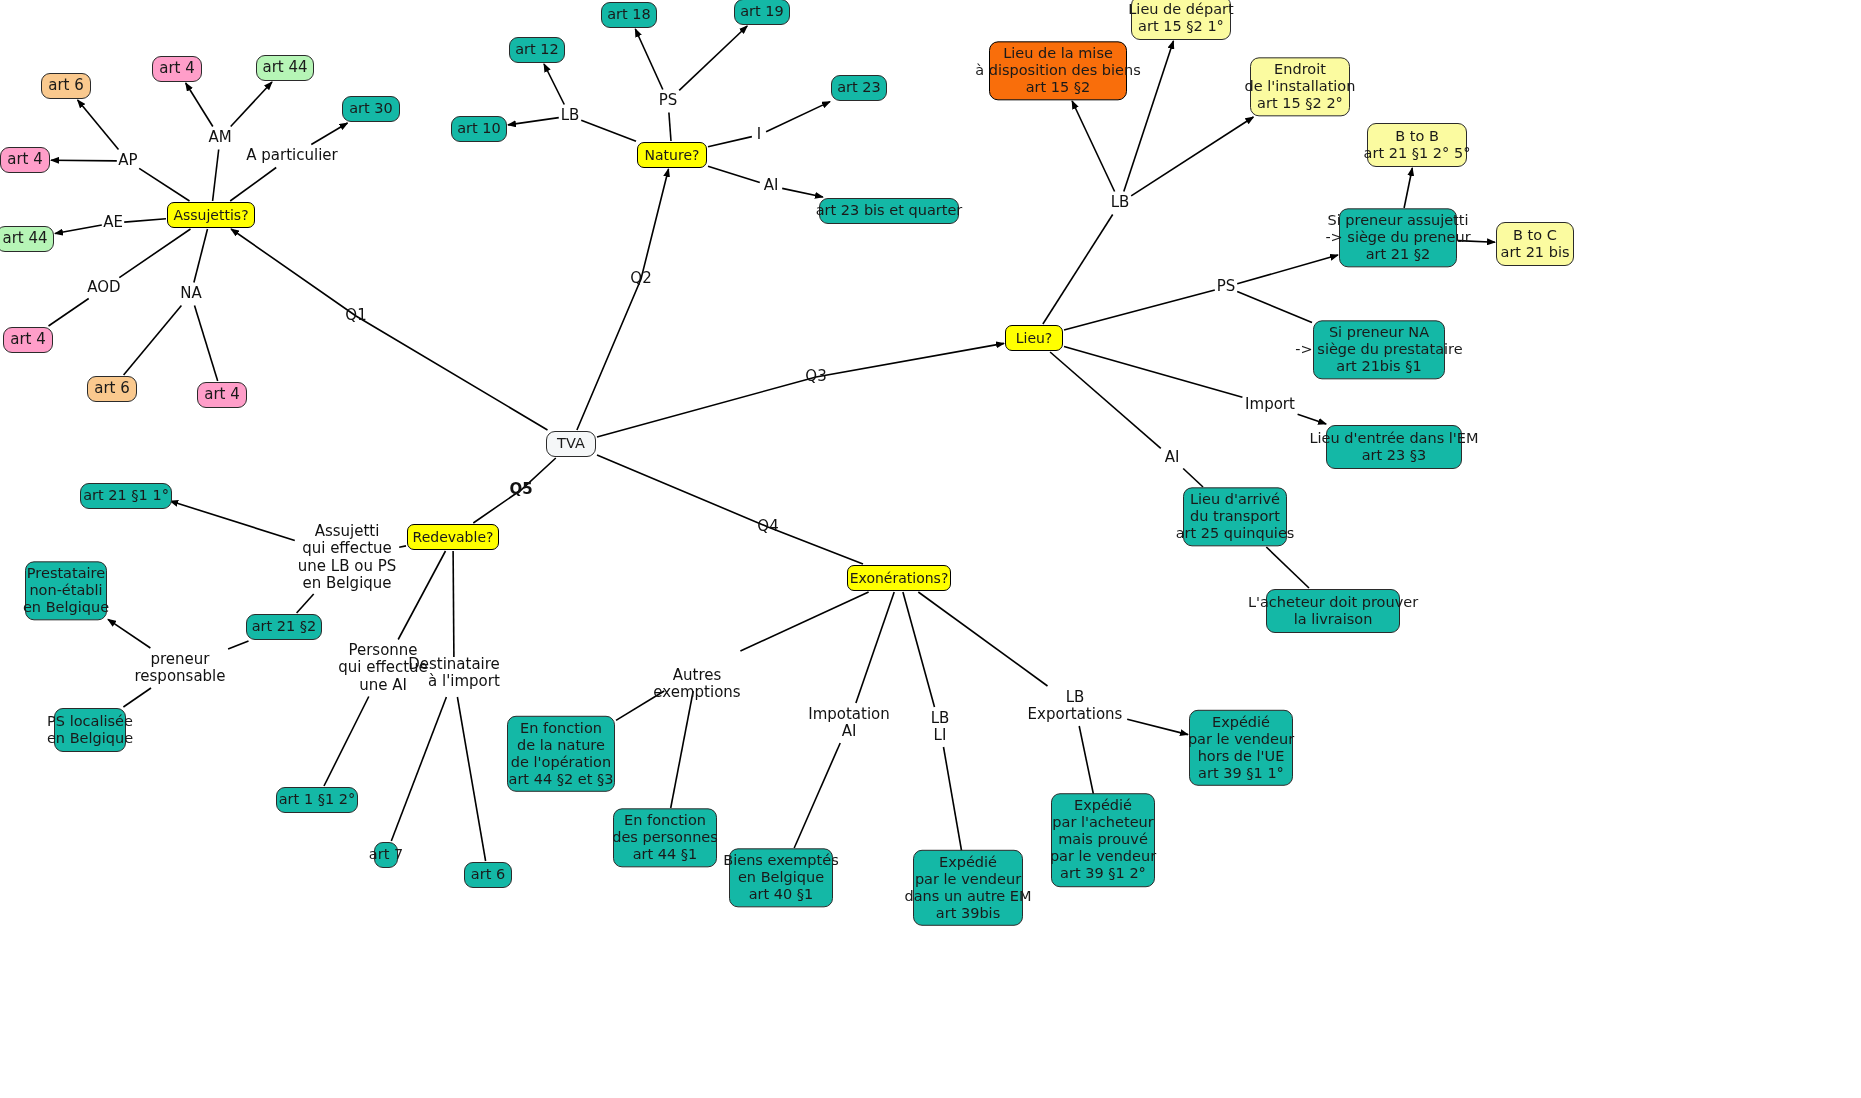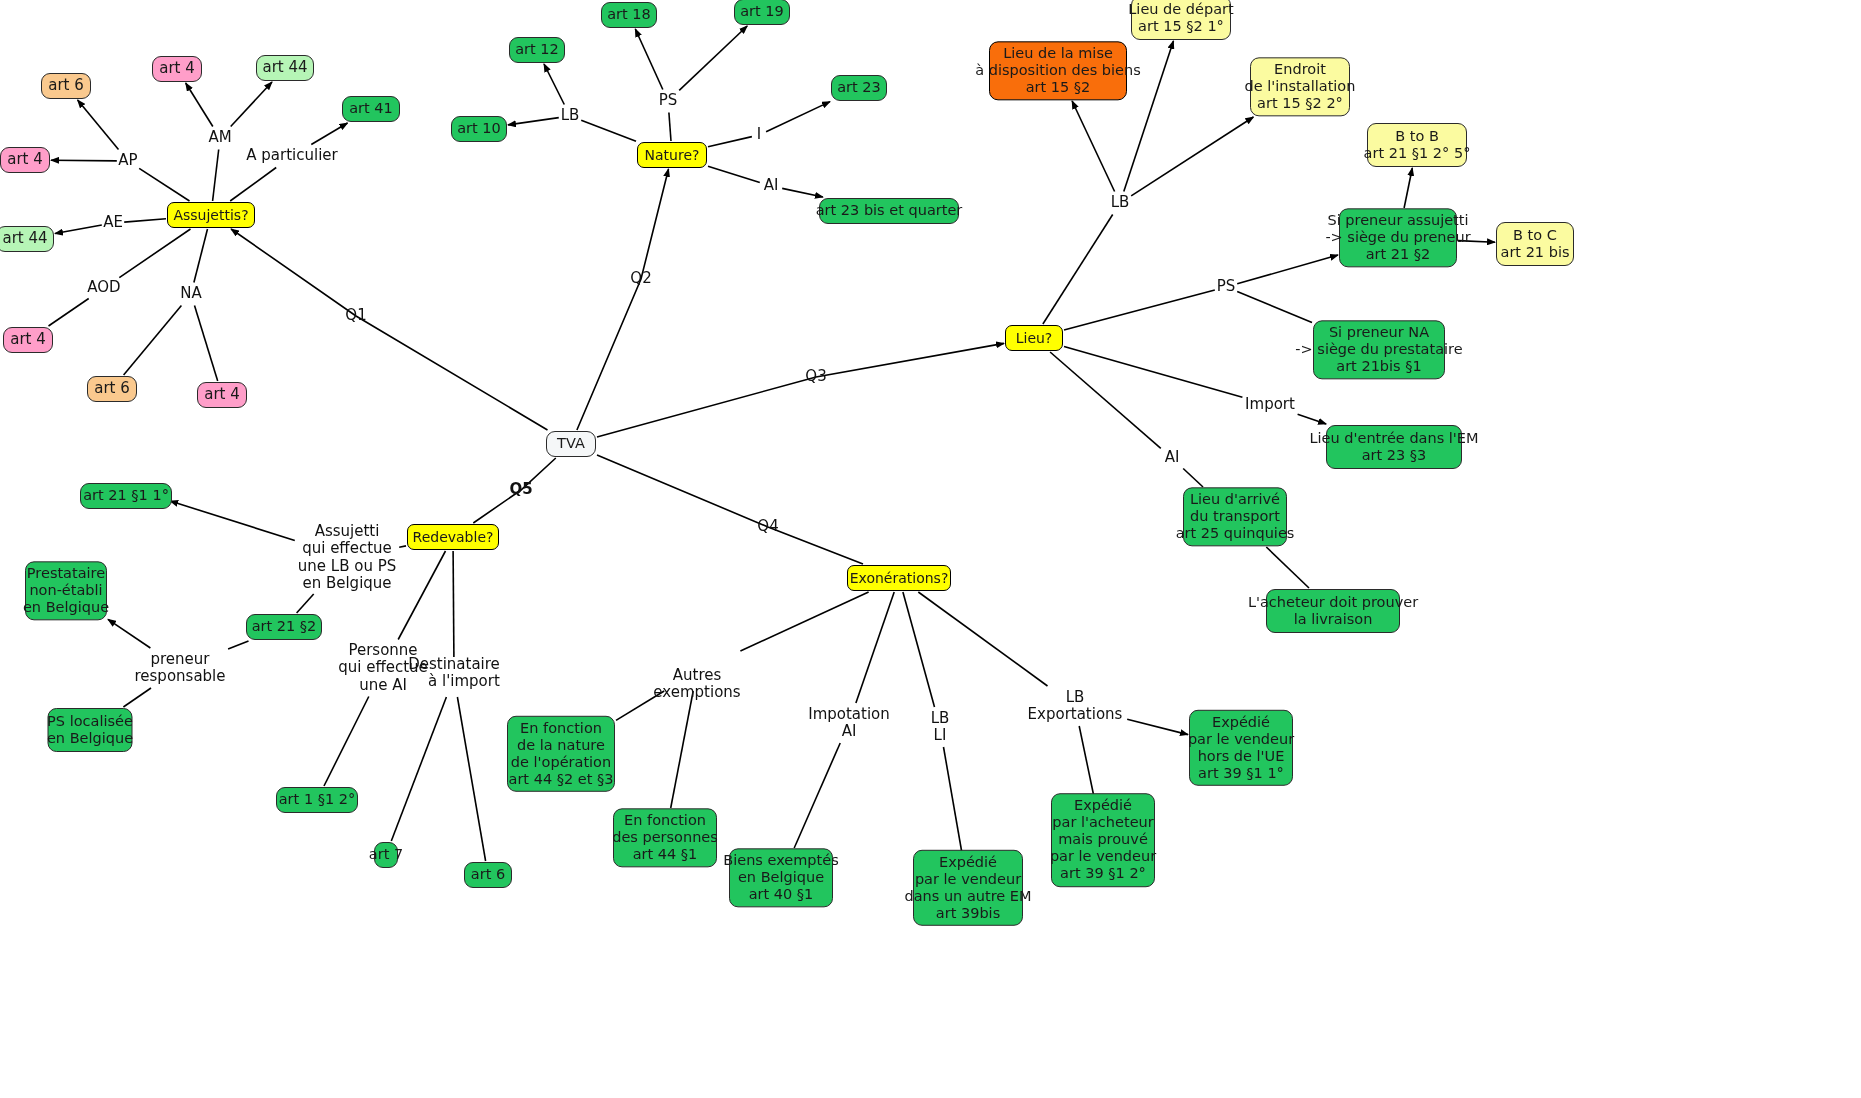--- a/index.html
+++ b/index.html
@@ -13,21 +13,21 @@
     display:flex;align-items:center;justify-content:center;
     text-align:center;
     border:1.3px solid #2b2b2b;
     border-radius:9px;
     line-height:1.18;
     white-space:pre;
     color:#1a1a1a;
     padding:3px 8px;
     transform:translate(-50%,-50%);
   }
-  .n-plain{background:#22c55e;font-size:14.5px;}
+  .n-plain{background:#14b8a6;font-size:14.5px;}
   .n-yellowq{background:#ffff00;font-size:14px;border:1.8px solid #000;border-radius:7px;}
   .n-yellowpale{background:#fbfba0;font-size:14.5px;}
   .n-pink{background:#ff9ec9;font-size:15px;}
   .n-green{background:#b6f5b6;font-size:15px;}
   .n-orangepale{background:#fac98e;font-size:15px;}
   .n-orange{background:#f96e0b;font-size:14.5px;border:1.5px solid #000;}
   .n-root{background:#f5f7f8;font-size:14.5px;}
   .elabel{
     position:absolute;
     transform:translate(-50%,-50%);
@@ -116,21 +116,21 @@
         <polyline points="1079.2,726.0 1093.8,796.0" class="edge"></polyline>
         <polyline points="1127.2,719.2 1188.0,734.6" class="edge" marker-end="url(#arrowhead)"></polyline>
       </g>
   </svg>
   <div id="node-layer">
       <div class="node n-root" style="left: 571px; top: 444px; width: 50px; min-height: 26px;">TVA</div>
       <div class="node n-yellowq" style="left: 211px; top: 215px; width: 88px; min-height: 26px;">Assujettis?</div>
       <div class="node n-orangepale" style="left: 66px; top: 86px; width: 50px; min-height: 26px;">art 6</div>
       <div class="node n-pink" style="left: 177px; top: 69px; width: 50px; min-height: 26px;">art 4</div>
       <div class="node n-green" style="left: 285px; top: 68px; width: 58px; min-height: 26px;">art 44</div>
-      <div class="node n-plain" style="left: 371px; top: 109px; width: 58px; min-height: 26px;">art 41</div>
+      <div class="node n-plain" style="left: 371px; top: 109px; width: 58px; min-height: 26px;">art 30</div>
       <div class="node n-pink" style="left: 25px; top: 160px; width: 50px; min-height: 26px;">art 4</div>
       <div class="node n-green" style="left: 25px; top: 239px; width: 58px; min-height: 26px;">art 44</div>
       <div class="node n-pink" style="left: 28px; top: 340px; width: 50px; min-height: 26px;">art 4</div>
       <div class="node n-orangepale" style="left: 112px; top: 389px; width: 50px; min-height: 26px;">art 6</div>
       <div class="node n-pink" style="left: 222px; top: 395px; width: 50px; min-height: 26px;">art 4</div>
       <div class="node n-yellowq" style="left: 672px; top: 155px; width: 70px; min-height: 26px;">Nature?</div>
       <div class="node n-plain" style="left: 537px; top: 50px; width: 56px; min-height: 26px;">art 12</div>
       <div class="node n-plain" style="left: 479px; top: 129px; width: 56px; min-height: 26px;">art 10</div>
       <div class="node n-plain" style="left: 629px; top: 15px; width: 56px; min-height: 26px;">art 18</div>
       <div class="node n-plain" style="left: 762px; top: 12px; width: 56px; min-height: 26px;">art 19</div>
@@ -161,21 +161,21 @@
 du transport
 art 25 quinquies</div>
       <div class="node n-plain" style="left: 1333px; top: 611px; width: 134px; min-height: 44px;">L'acheteur doit prouver
 la livraison</div>
       <div class="node n-yellowq" style="left: 453px; top: 537px; width: 92px; min-height: 26px;">Redevable?</div>
       <div class="node n-plain" style="left: 126px; top: 487px; width: 92px; min-height: 26px; margin-top: 9px;">art 21 §1 1°</div>
       <div class="node n-plain" style="left: 66px; top: 591px; width: 82px; min-height: 58px;">Prestataire
 non-établi
 en Belgique</div>
       <div class="node n-plain" style="left: 284px; top: 627px; width: 76px; min-height: 26px;">art 21 §2</div>
-      <div class="node n-plain" style="left: 90px; top: 730px; width: 85px; min-height: 44px;">PS localisée
+      <div class="node n-plain" style="left: 90px; top: 730px; width: 72px; min-height: 44px;">PS localisée
 en Belgique</div>
       <div class="node n-plain" style="left: 317px; top: 800px; width: 82px; min-height: 26px;">art 1 §1 2°</div>
       <div class="node n-plain" style="left: 386px; top: 855px; width: 24px; min-height: 26px;">art 7</div>
       <div class="node n-plain" style="left: 488px; top: 875px; width: 48px; min-height: 26px;">art 6</div>
       <div class="node n-yellowq" style="left: 899px; top: 578px; width: 104px; min-height: 26px;">Exonérations?</div>
       <div class="node n-plain" style="left: 561px; top: 754px; width: 108px; min-height: 72px;">En fonction
 de la nature
 de l'opération
 art 44 §2 et §3</div>
       <div class="node n-plain" style="left: 665px; top: 838px; width: 104px; min-height: 58px;">En fonction

